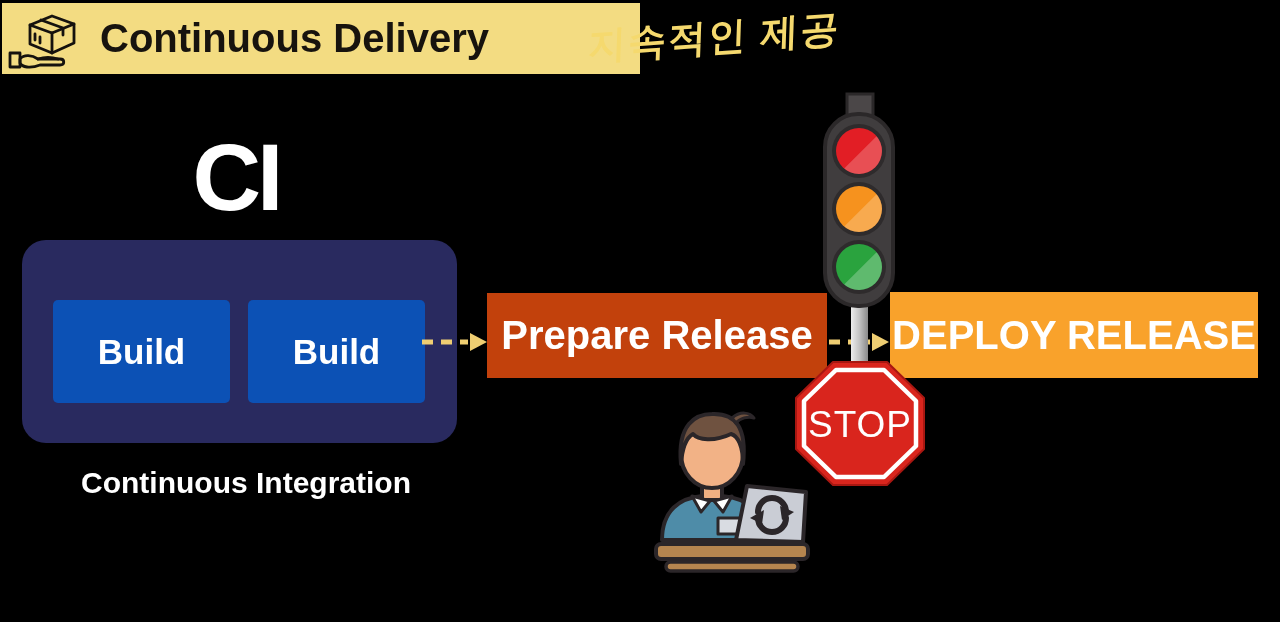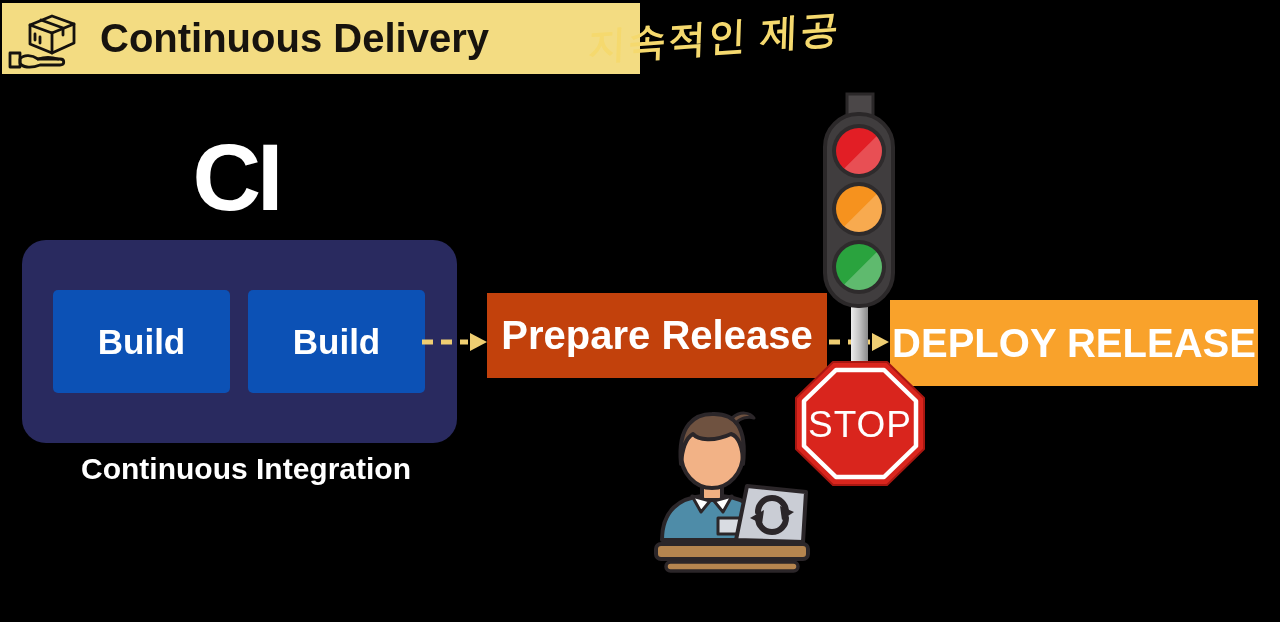--- a/index.html
+++ b/index.html
@@ -22,36 +22,36 @@
     transform:rotate(-4deg) skewX(-6deg);white-space:nowrap;letter-spacing:2px;
   }
   .ci-heading{
     left:136px;top:130px;width:200px;text-align:center;color:#FFFFFF;
     font-size:95px;line-height:95px;font-weight:bold;letter-spacing:-4px;
   }
   .ci-box{
     left:22px;top:240px;width:435px;height:203px;background:#292A5F;border-radius:24px;
   }
   .step{
-    position:absolute;top:50px;width:177px;height:103px;background:#0C51B5;border-radius:5px;
+    position:absolute;top:60px;width:177px;height:103px;background:#0C51B5;border-radius:5px;
     display:flex;align-items:center;justify-content:center;
     color:#FFFFFF;font-size:35px;font-weight:bold;
   }
   .step-build{left:31px;}
   .step-test{left:226px;}
   .ci-caption{
-    left:40px;top:452px;width:412px;text-align:center;color:#FFFFFF;
+    left:40px;top:466px;width:412px;text-align:center;color:#FFFFFF;
     font-size:30px;font-weight:bold;white-space:nowrap;
   }
   .stage{
     display:flex;align-items:center;justify-content:center;
     color:#FFFFFF;font-weight:bold;white-space:nowrap;
   }
   .stage-green{left:487px;top:293px;width:340px;height:85px;background:#c2410c;font-size:40px;}
-  .stage-orange{left:890px;top:292px;width:368px;height:86px;background:#F9A22B;font-size:40px;margin-top:8px;}
+  .stage-orange{left:890px;top:292px;width:368px;height:86px;background:#F9A22B;font-size:40px;}
   svg text{font-family:"Liberation Sans",sans-serif;}
 </style>
 </head>
 <body>
 
 <div class="canvas">
 
   <div class="abs banner">
     <svg viewBox="0 0 80 64" fill="none" stroke="#15120E" stroke-width="2.8" stroke-linejoin="round" stroke-linecap="round">
       <path d="M22,18 L44,9 L66,17 L66,36 L44,46 L22,37 Z"></path>

